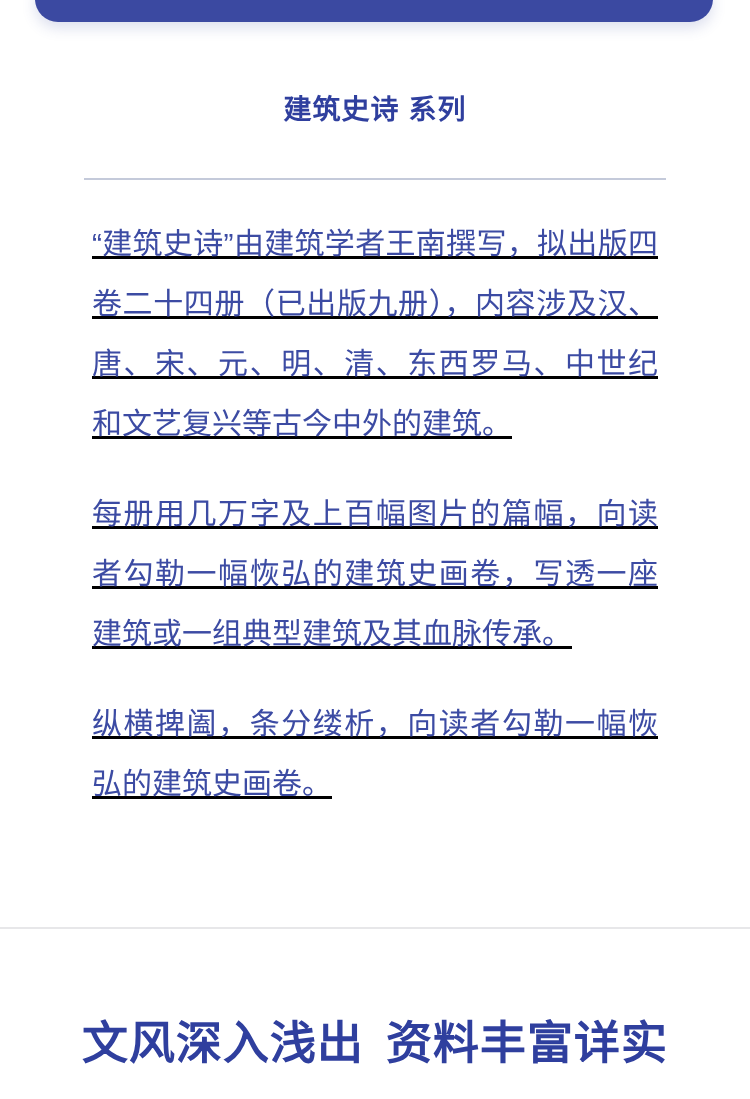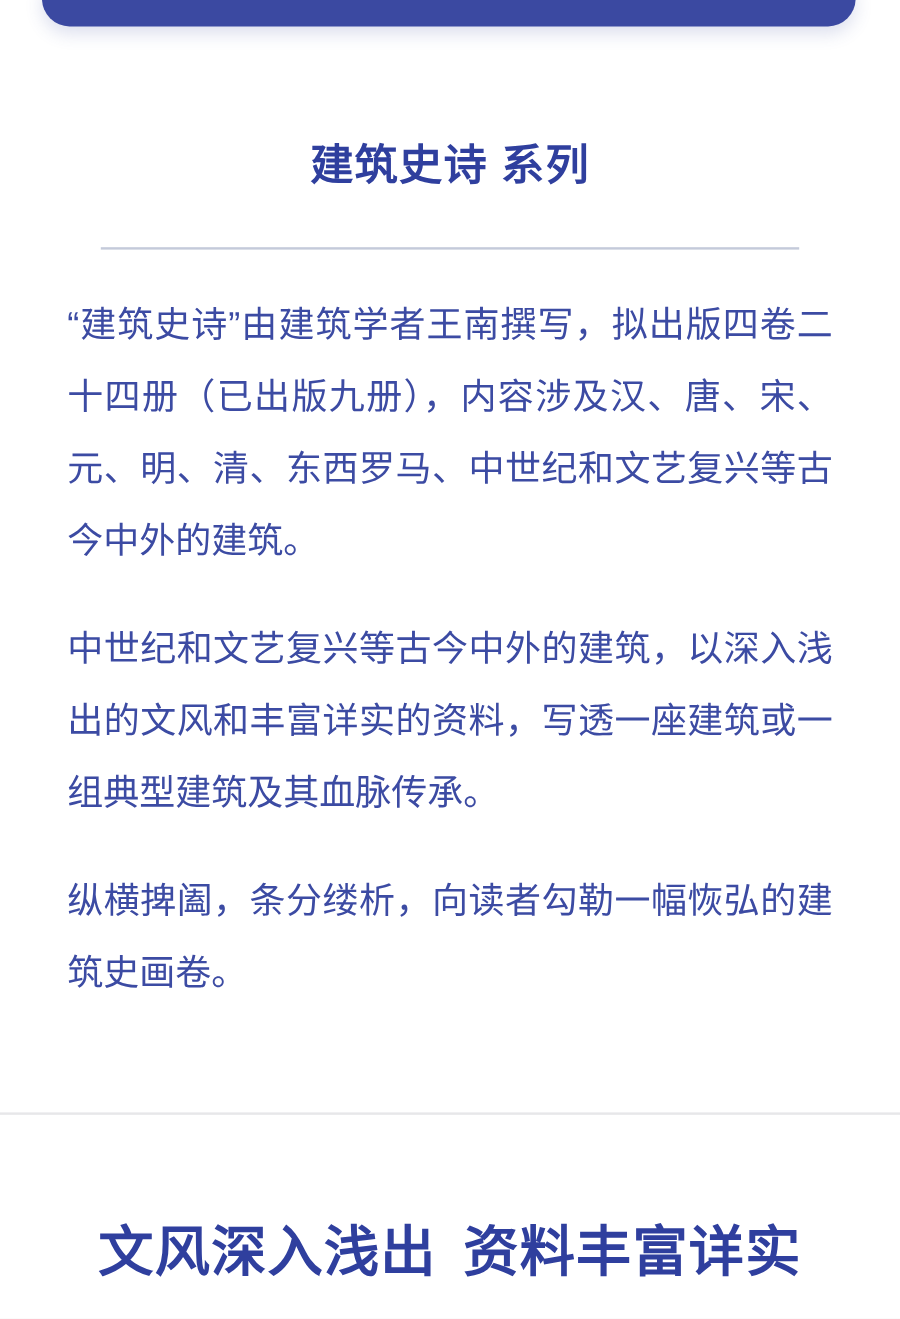--- a/index.html
+++ b/index.html
@@ -22,37 +22,38 @@
   }
   .header-card-bottom{
     position:absolute;
     top:-24px;left:35px;right:37px;
     height:46px;
     background:var(--accent);
     border-radius:24px;
     box-shadow:0 6px 14px rgba(60,75,160,0.18);
   }
   .intro-title{
-    padding-top:118px;
+    padding-top:90px;
     text-align:center;
-    font-size:36px;
+    font-size:28px;
     line-height:40px;
     font-weight:700;
     letter-spacing:1px;
     color:var(--heading-color);
   }
   .intro-divider{
     width:582px;
     height:2px;
     margin:48px auto 0 auto;
     background:var(--divider-color);
     border:none;
   }
   .intro-paragraphs{
-    padding:0 56px;
+    padding:0 92px;
+    text-decoration:underline;
   }
   .intro-paragraphs p{
     margin-top:34px;
     font-size:30px;
     line-height:60px;
     font-weight:300;
     color:var(--body-color);
     text-align:justify;
     text-justify:inter-ideograph;
   }
@@ -84,21 +85,21 @@
 <div class="page">
 
   <div class="header-card-bottom"></div>
 
   <h1 class="intro-title">建筑史诗 系列</h1>
 
   <hr class="intro-divider">
 
   <div class="intro-paragraphs">
     <p>“建筑史诗”由建筑学者王南撰写，拟出版四卷二十四册（已出版九册），内容涉及汉、唐、宋、元、明、清、东西罗马、中世纪和文艺复兴等古今中外的建筑。</p>
-    <p>中世纪和文艺复兴等古今中外的建筑，以深入浅出的文风和丰富详实的资料，写透一座建筑或一组典型建筑及其血脉传承。</p>
+    <p>每册用几万字及上百幅图片的篇幅，向读者勾勒一幅恢弘的建筑史画卷，写透一座建筑或一组典型建筑及其血脉传承。</p>
     <p>纵横捭阖，条分缕析，向读者勾勒一幅恢弘的建筑史画卷。</p>
   </div>
 
   <hr class="section-divider">
 
   <h2 class="feature-title">文风深入浅出 资料丰富详实</h2>
 
 </div>
 
 </body></html>

